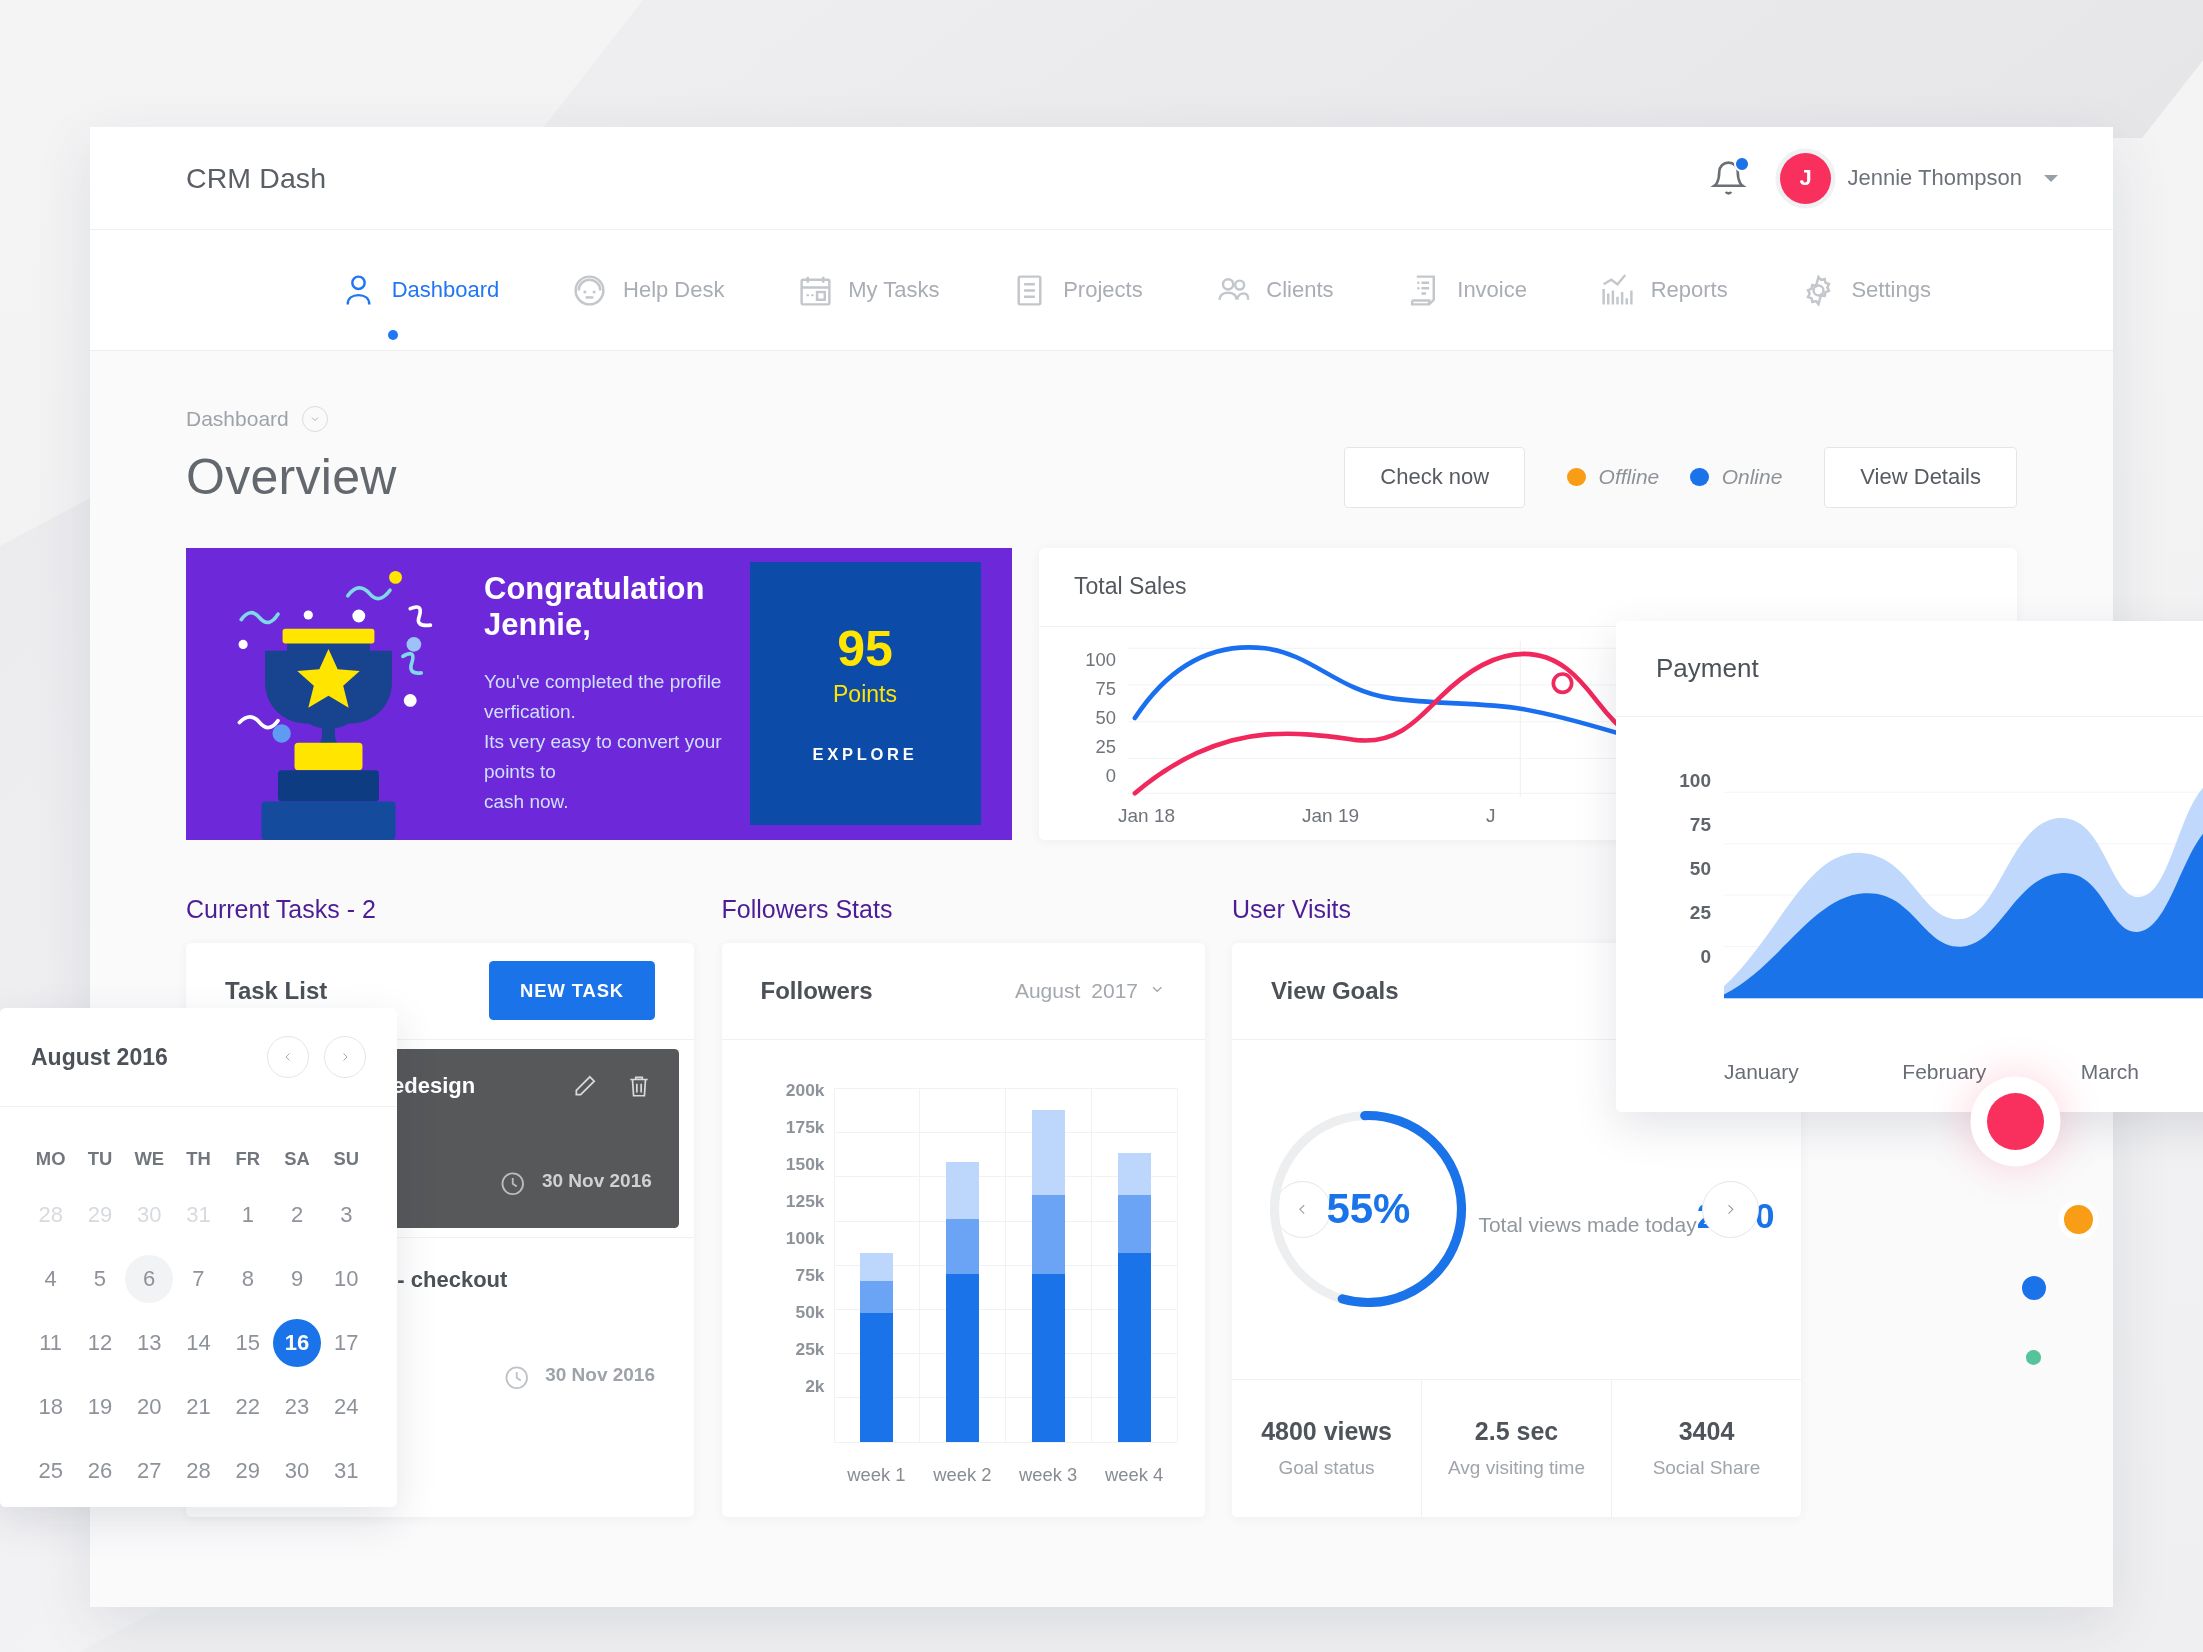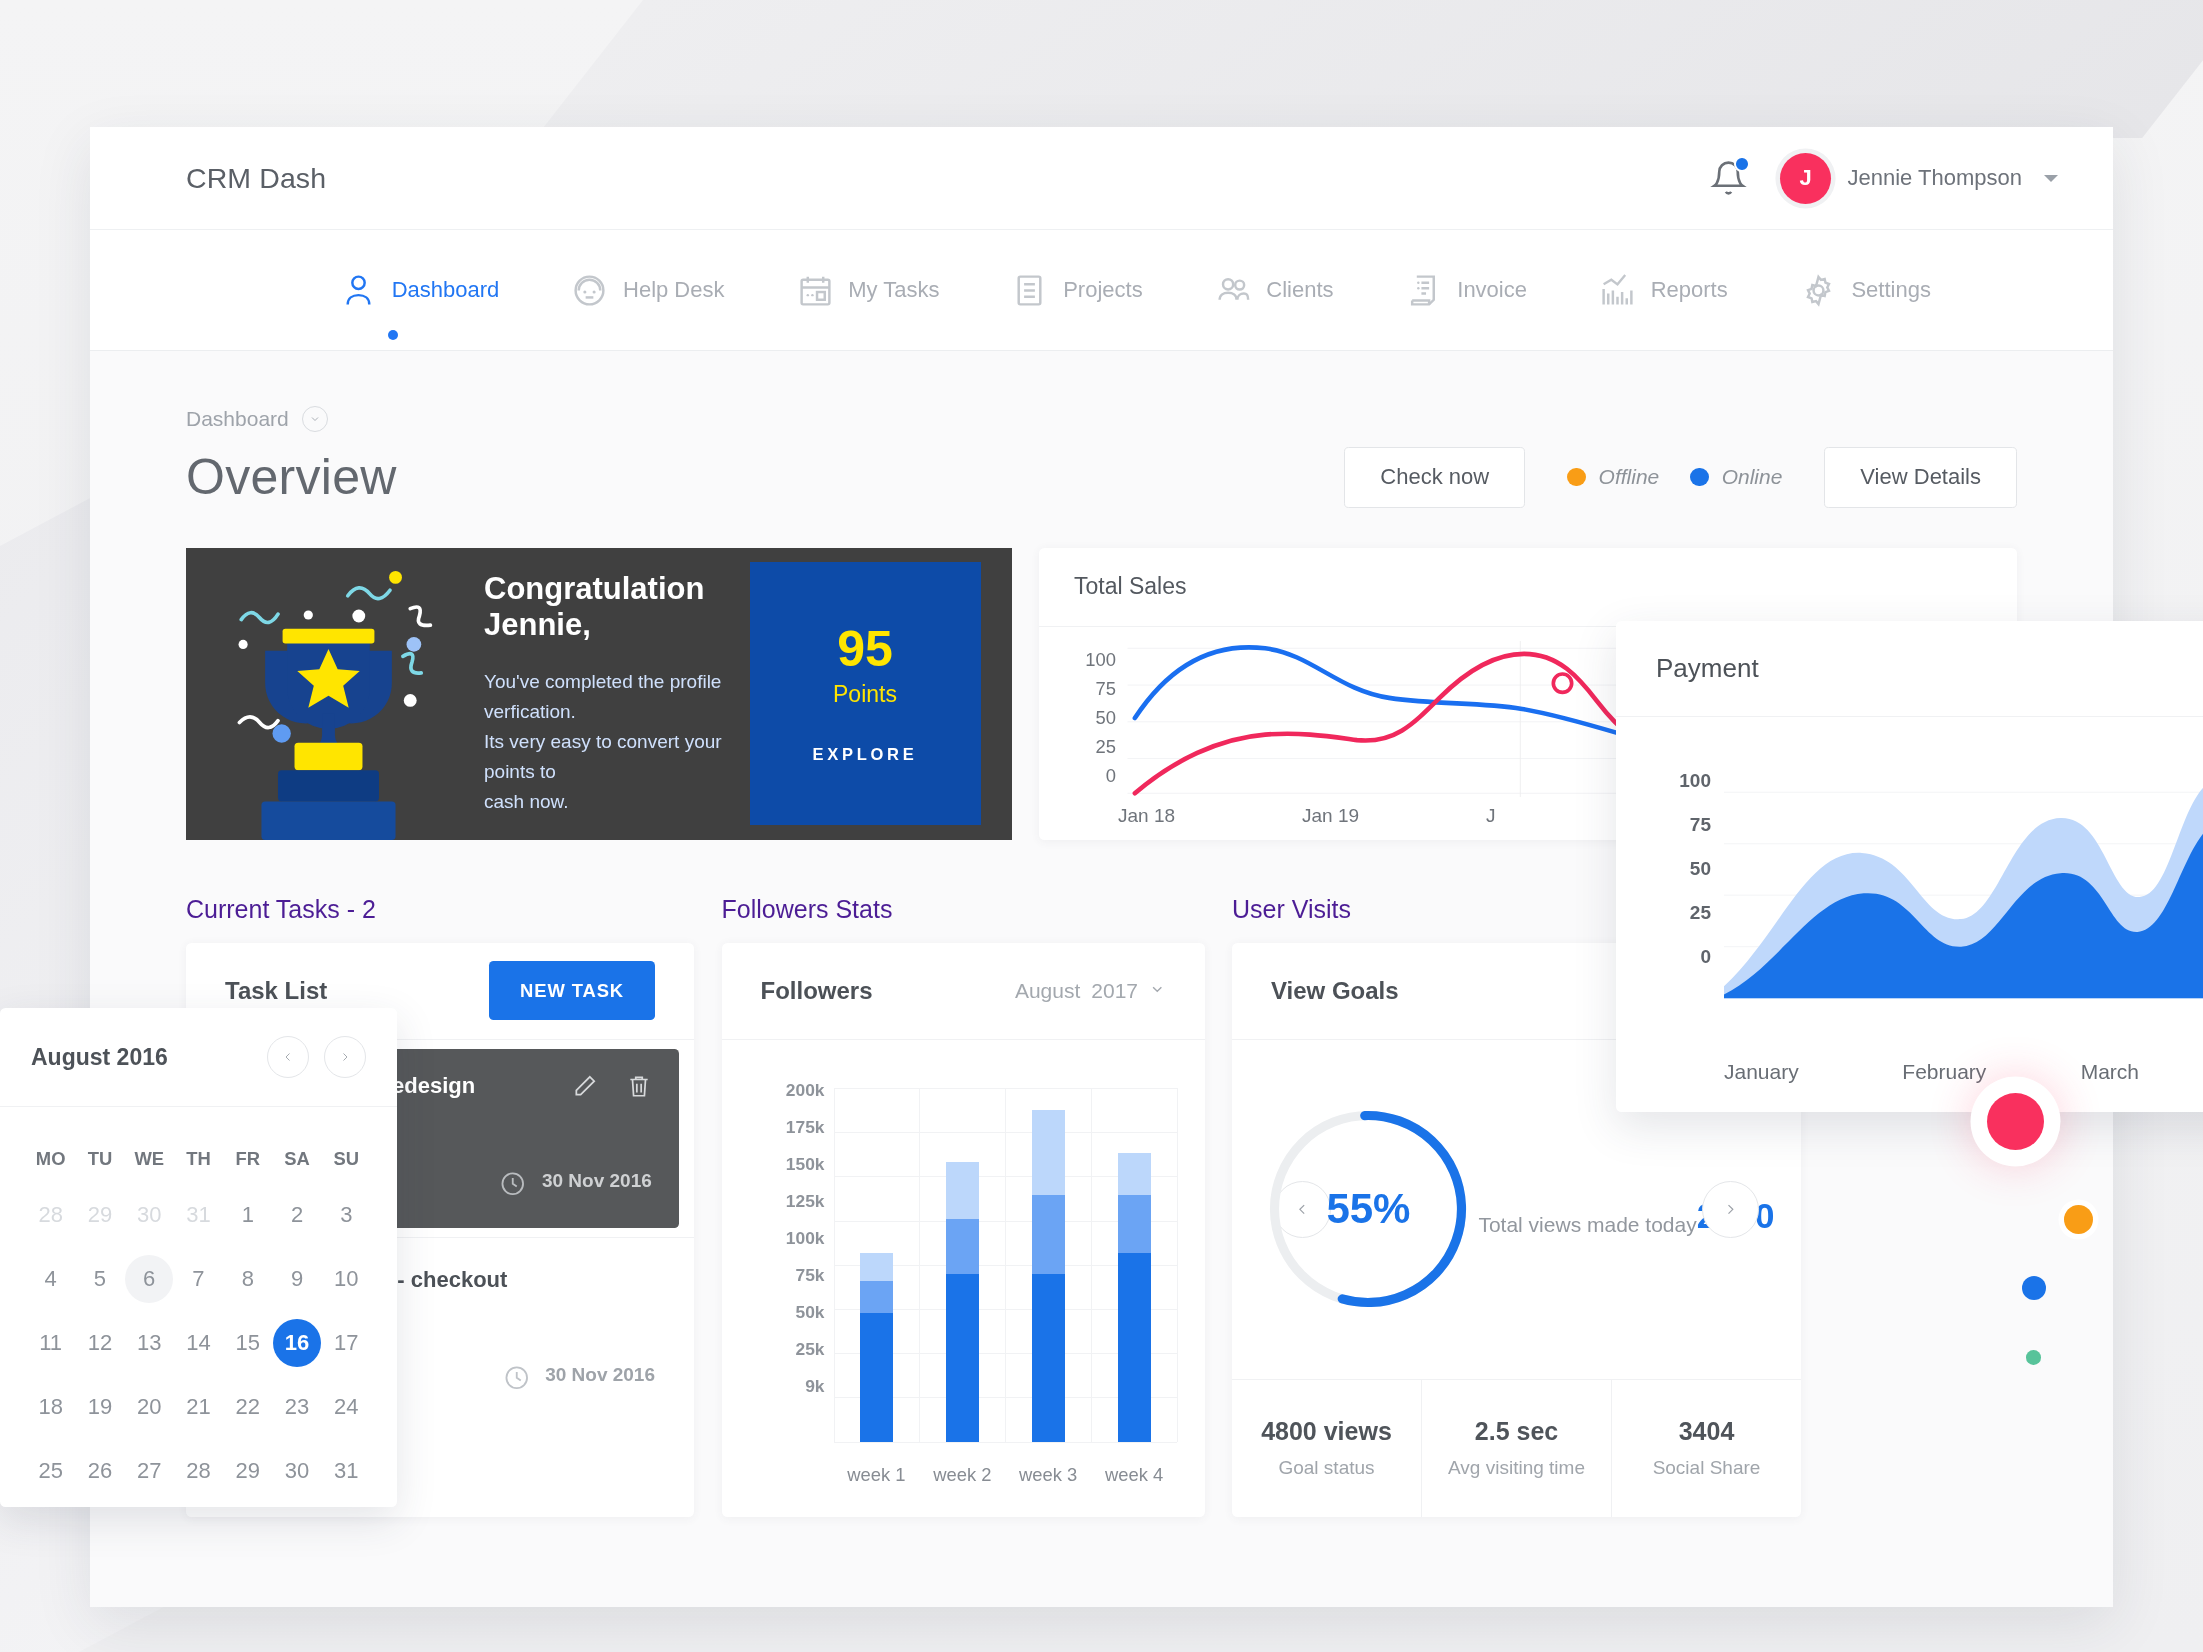--- a/index.html
+++ b/index.html
@@ -99,21 +99,21 @@
     font-size: 22px; color: #565b62; cursor: pointer;
   }
   .legend { display: flex; align-items: center; gap: 31px; font-style: italic; }
   .legend-item { display: flex; align-items: center; gap: 13px; }
   .legend-dot { width: 18.4px; height: 18.4px; border-radius: 50%; }
   .legend-label { font-size: 21px; color: #8d9298; }
 
   
   .row-hero { display: flex; gap: 27.5px; margin-top: 40px; align-items: flex-start; }
   .hero {
-    width: 1017px; height: 292px; background: #404040;
+    width: 1017px; height: 292px; background: #6d28d9;
     display: flex; align-items: center; position: relative; overflow: hidden; justify-content: center;
   }
   .hero-art { width: 285px; height: 100%; position: relative; flex: none; }
   .hero-copy { flex: 1; padding-left: 13px; }
   .hero-title { font-size: 31px; color: #fff; font-weight: bold; margin-bottom: 24px; }
   .hero-sub { font-size: 19px; line-height: 1.58; color: #cfe0fc; }
   .points-box {
     width: 231px; height: 263px; background: #0d4ba8;
     margin-right: 31px; display: flex; flex-direction: column;
     align-items: center; justify-content: center; flex: none;
@@ -576,21 +576,21 @@
             <div class="bars-area">
               <div class="yaxis">
                 <div class="ytick">200k</div>
                 <div class="ytick">175k</div>
                 <div class="ytick">150k</div>
                 <div class="ytick">125k</div>
                 <div class="ytick">100k</div>
                 <div class="ytick">75k</div>
                 <div class="ytick">50k</div>
                 <div class="ytick">25k</div>
-                <div class="ytick">9k</div>
+                <div class="ytick">2k</div>
               </div>
 
               <div class="plot" id="followers-plot">
                   <div class="gridline" style="top: 0px;"></div>
                   <div class="gridline" style="top: 44px;"></div>
                   <div class="gridline" style="top: 88px;"></div>
                   <div class="gridline" style="top: 133px;"></div>
                   <div class="gridline" style="top: 177px;"></div>
                   <div class="gridline" style="top: 221px;"></div>
                   <div class="gridline" style="top: 265px;"></div>

